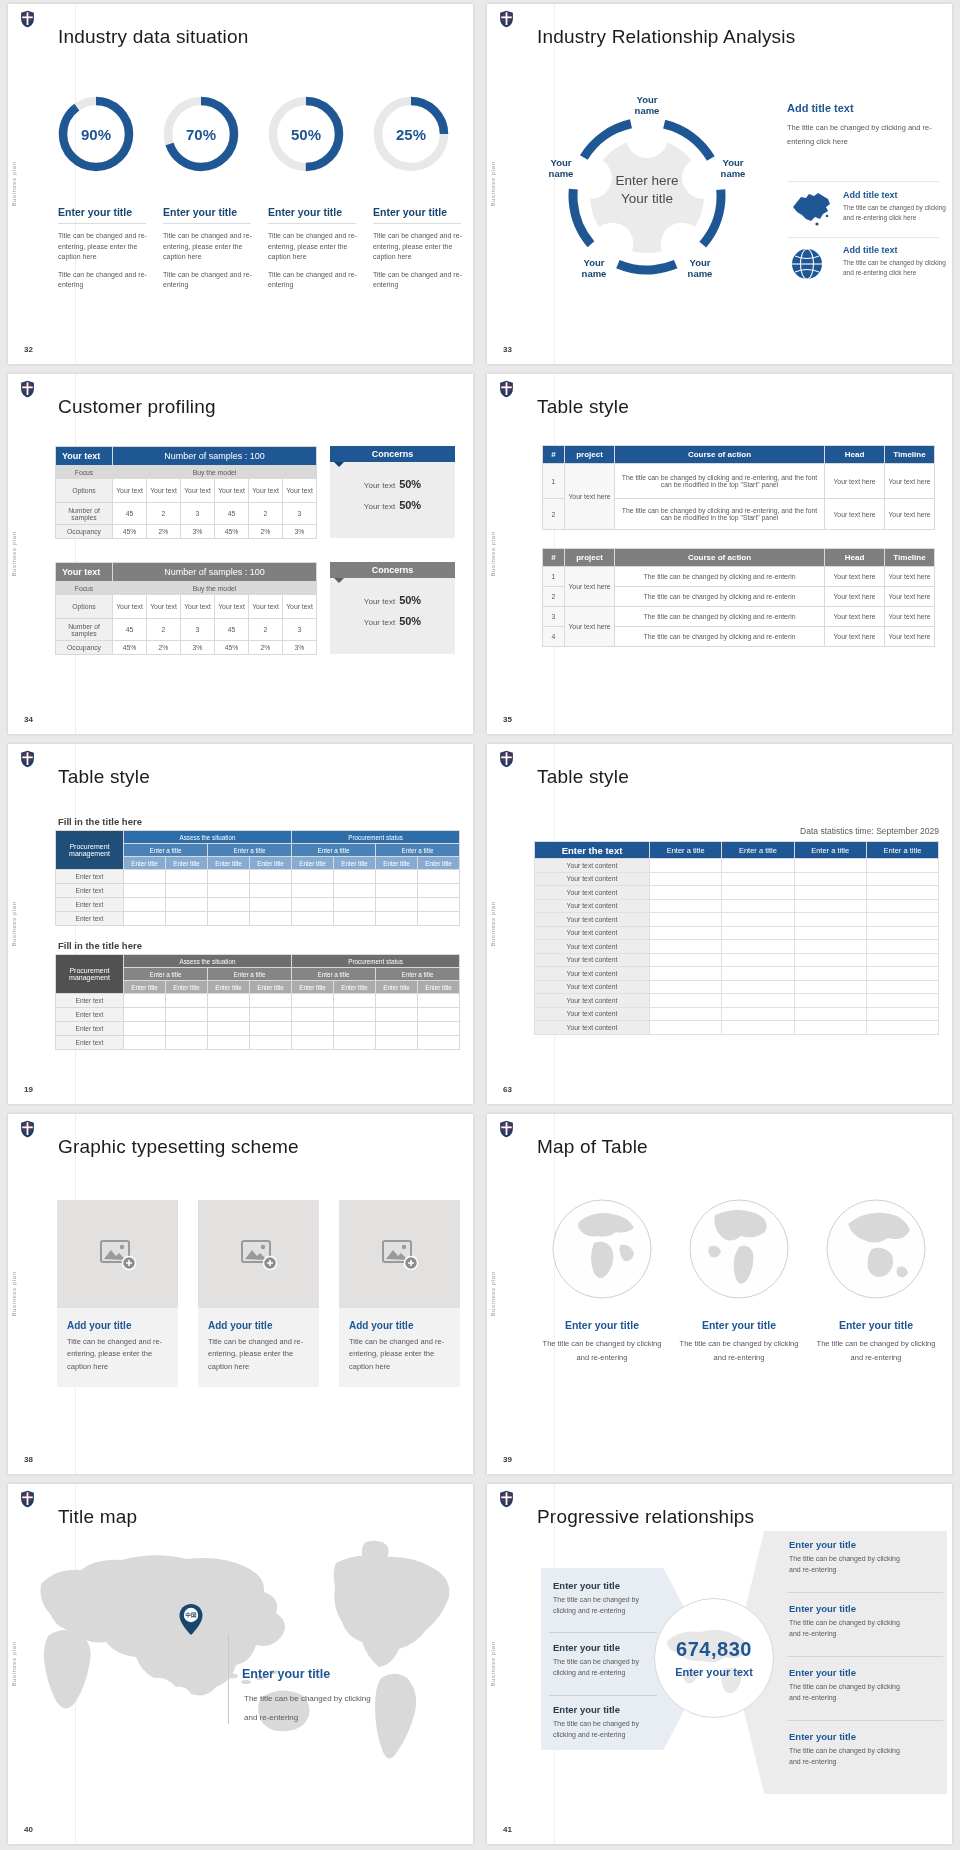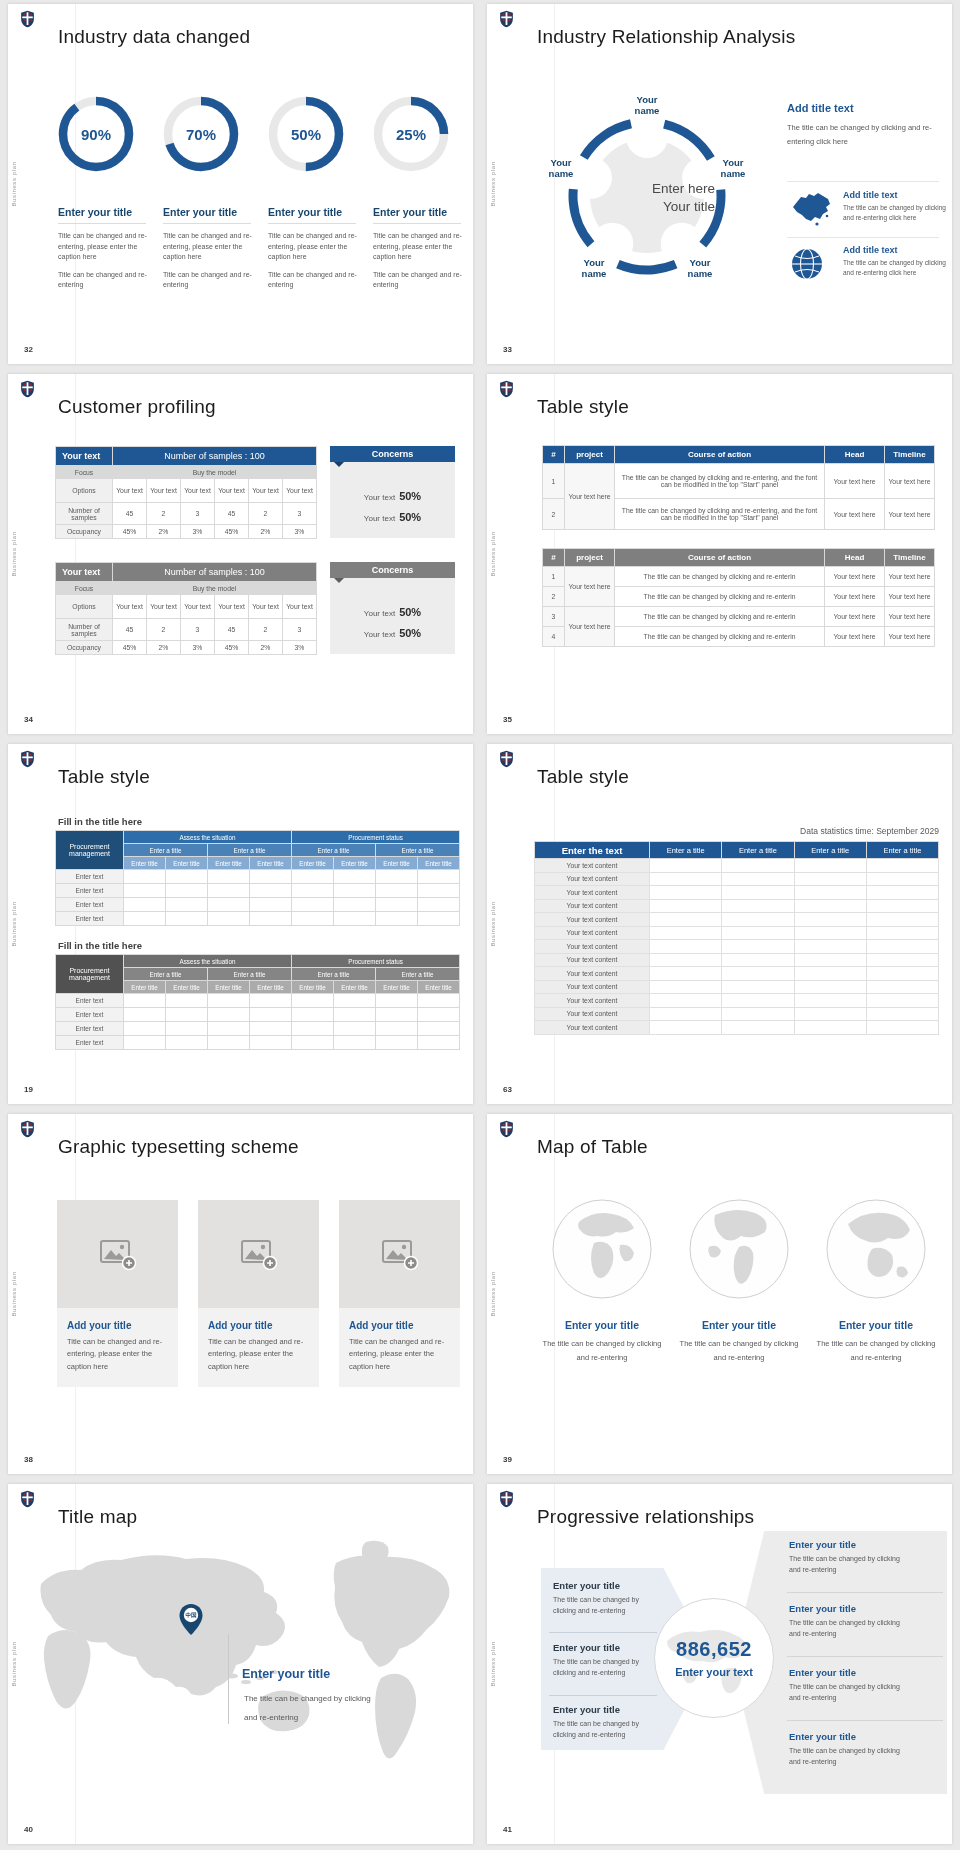--- a/index.html
+++ b/index.html
@@ -23,21 +23,21 @@
   .dwrap { position:relative; width:76px; height:76px; margin-bottom:34px; }
   .dwrap .dval { position:absolute; inset:0; display:flex; align-items:center; justify-content:center;
                  font-size:15px; font-weight:bold; color:#1e5693; }
   .dtitle { font-size:10.5px; font-weight:bold; color:#17466E; }
   .dline { width:88px; height:1px; background:#dcdcdc; margin:5px 0 7px; }
   .dcap { font-size:7px; line-height:1.5; color:#595959; width:90px; }
   .dcap + .dcap { margin-top:7px; }
   
   .nname { position:absolute; width:36px; text-align:center; font-weight:bold; color:#17466E;
            font-size:9.5px; line-height:1.15; }
-  .ctext { position:absolute; left:92px; top:176px; width:136px; text-align:right; font-size:13.5px;
+  .ctext { position:absolute; left:92px; top:168px; width:136px; text-align:center; font-size:13.5px;
            line-height:1.3; color:#4a4a4a; }
   .r33item { position:absolute; left:300px; display:flex; }
   .r33item .itxt { margin-left:10px; width:105px; }
   .r33item .itxt .t { font-size:9px; font-weight:bold; color:#1e5693; }
   .r33item .itxt .c { font-size:6.5px; line-height:1.6; color:#595959; margin-top:3px; }
   .hdiv { position:absolute; height:1px; background:#e6e6e6; }
   
   table { border-collapse:collapse; table-layout:fixed; }
   td,th { border:1px solid #d9d9d9; font-weight:normal; overflow:hidden; }
   
@@ -49,21 +49,21 @@
   .t34 .sub td { background:#d9d9d9; height:13px; }
   .blueh th { background:#1F5795; }
   .grayh th { background:#7f7f7f; }
   .cbox { position:absolute; width:125px;border-radius:32px; }
   .chead { position:relative; height:16px; line-height:16px; text-align:center; color:#fff;
            font-weight:bold; font-size:9px; }
   .chead.b { background:#1F5795; } .chead.g { background:#7f7f7f; }
   .chead::after { content:""; position:absolute; left:4px; top:16px; border:5px solid transparent;
                   border-top-color:inherit; }
   .chead.b::after { border-top-color:#16406b; } .chead.g::after { border-top-color:#5e5e5e; }
-  .cbody { background:#ededed; height:76px; padding-top:28px; text-align:center; }
+  .cbody { background:#ededed; height:76px; padding-top:16px; text-align:center; }
   .cline { margin-bottom:9px; font-size:8px; color:#595959; }
   .cline b { font-size:11px; color:#2b2b2b; margin-left:4px; }
   
   .t35 { position:absolute; left:55px; width:392px; }
   .t35 th { color:#fff; height:18px; font-size:8px; font-weight:bold; }
   .t35 td { font-size:6.8px; color:#595959; text-align:center; padding:2px 3px; }
   .t35 .numc { background:#f7f7f7; }
   
   .ft { position:absolute; left:50px; font-size:9.5px; font-weight:bold; color:#404040; }
   .t36 { position:absolute; left:47px; width:405px; }
@@ -124,21 +124,21 @@
           <rect x="8.8" y="3" width="2.4" height="17" fill="#fff"></rect>
           <rect x="3" y="8.6" width="14" height="2.4" fill="#fff"></rect>
           <rect x="4.6" y="4.6" width="3" height="3" fill="#8e2a33"></rect>
           <rect x="12.4" y="4.6" width="3" height="3" fill="#8e2a33"></rect>
           <rect x="4.6" y="12.2" width="3" height="3" fill="#8e2a33"></rect>
           <rect x="12.4" y="12.2" width="3" height="3" fill="#8e2a33"></rect>
         </svg>
     </span>
     <span class="vbrand">Business plan</span>
     <span class="pnum">32</span>
-    <div class="stitle">Industry data changed</div>
+    <div class="stitle">Industry data situation</div>
     <div class="drow">
       <div class="dcol">
         <div class="dwrap">
           <svg width="76" height="76" viewBox="0 0 76 76">
               <circle cx="38" cy="38" r="33" fill="none" stroke="#e8e8e8" stroke-width="8.5"></circle>
               <circle cx="38" cy="38" r="33" fill="none" stroke="#1F5795" stroke-width="8.5" transform="rotate(-90 38 38)" stroke-dasharray="186.61060362323371 207.34511513692635"></circle>
             </svg>
           <div class="dval">90%</div>
         </div>
         <div class="dtitle">Enter your title</div>
@@ -1000,18 +1000,18 @@
     </div>
 
     <div class="circle41">
       <svg width="120" height="120" viewBox="0 0 120 120">
         <g fill="#e7e7e7">
           <path d="M12 42 Q25 30 45 33 Q65 28 80 36 Q95 42 90 54 Q82 62 70 58 Q60 66 48 62 Q32 64 24 54 Q12 52 12 42 Z"></path>
           <path d="M70 70 Q80 66 86 74 Q88 84 80 92 Q72 98 68 88 Q64 78 70 70 Z"></path>
           <path d="M28 72 Q38 68 42 76 Q40 86 32 84 Q26 78 28 72 Z"></path>
         </g>
       </svg>
-      <div class="num">886,652</div>
+      <div class="num">674,830</div>
       <div class="lbl">Enter your text</div>
     </div>
   </div>
 
 </div>
 
 </body></html>

